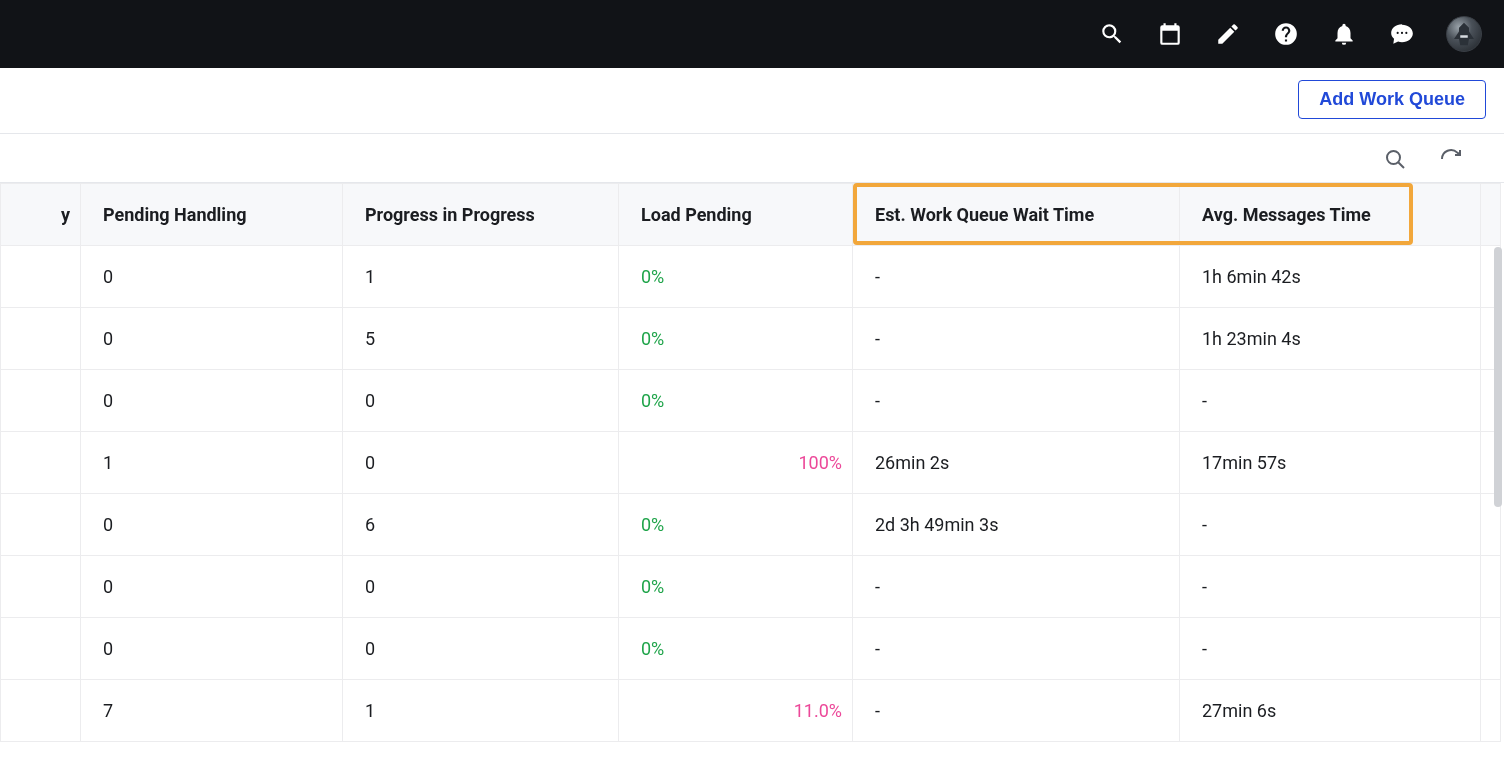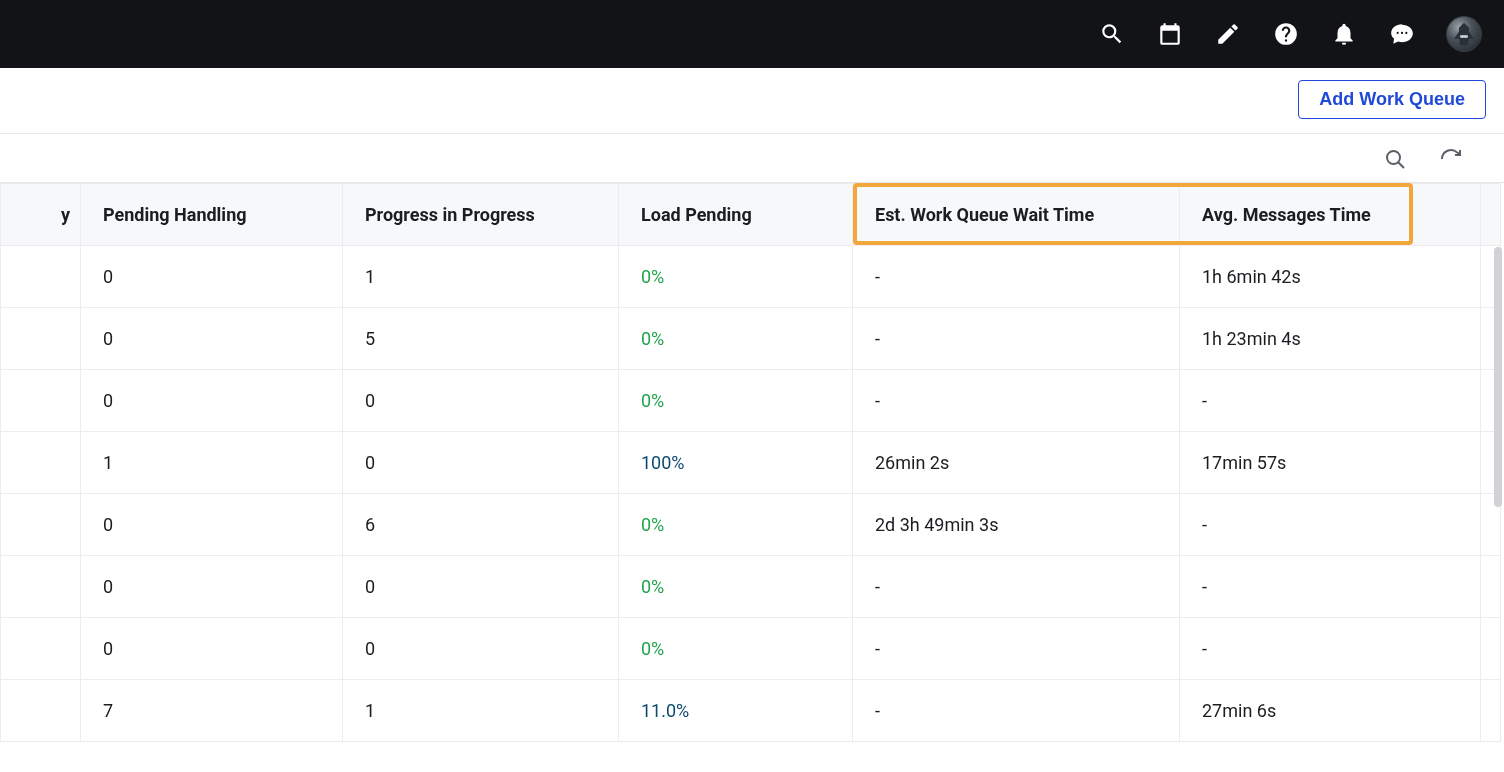--- a/index.html
+++ b/index.html
@@ -87,21 +87,21 @@
     border: 1px solid #ececee;
   }
   thead th.first-cut { text-align: right; padding-right: 10px; padding-left: 0; }
   tbody td {
     font-size: 18px;
     color: #1b1d21;
     padding: 20px 10px 20px 22px;
     border: 1px solid #ececee;
   }
   .green { color: #1fa44a; }
-  .red   { color: #0c4a6e; }
+  .red   { color: #ec4899; text-align: right; }
 
   
   .highlight-box {
     position: absolute;
     border: 4px solid #f2a73b;
     border-radius: 4px;
     pointer-events: none;
   }
 
   

